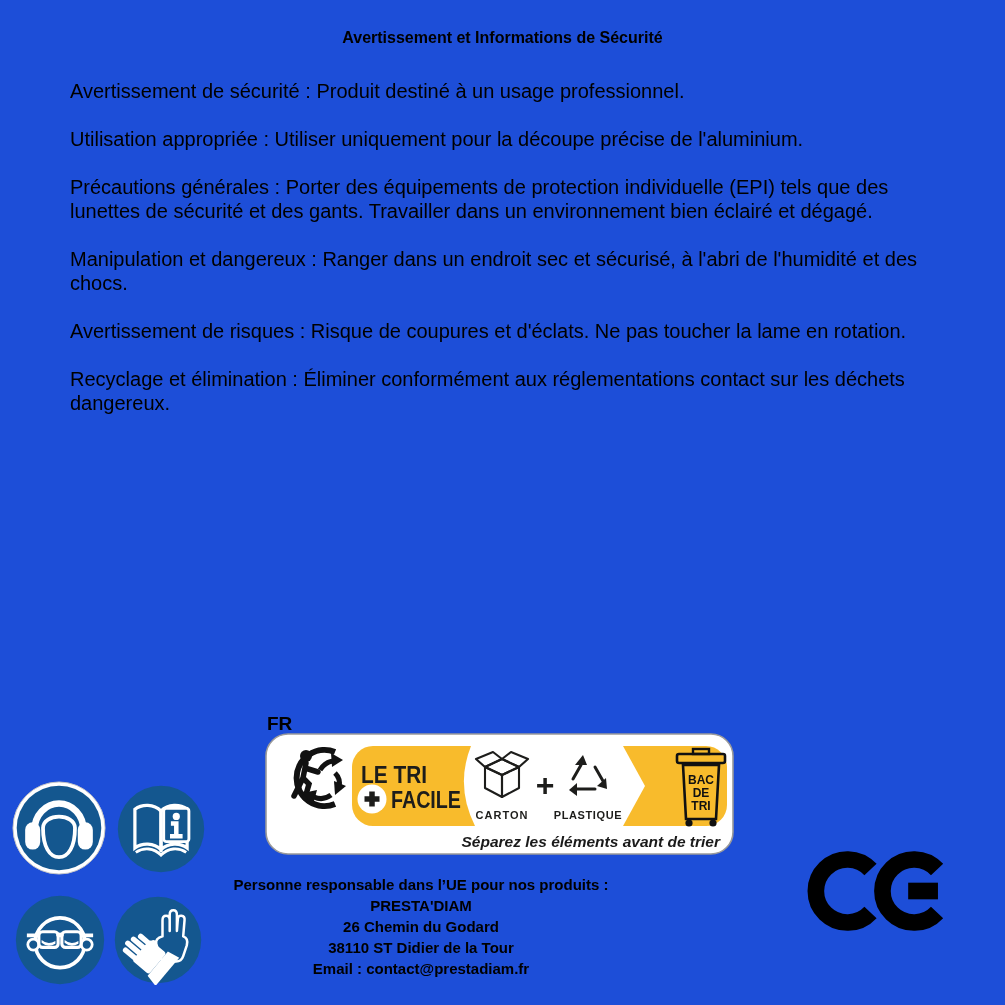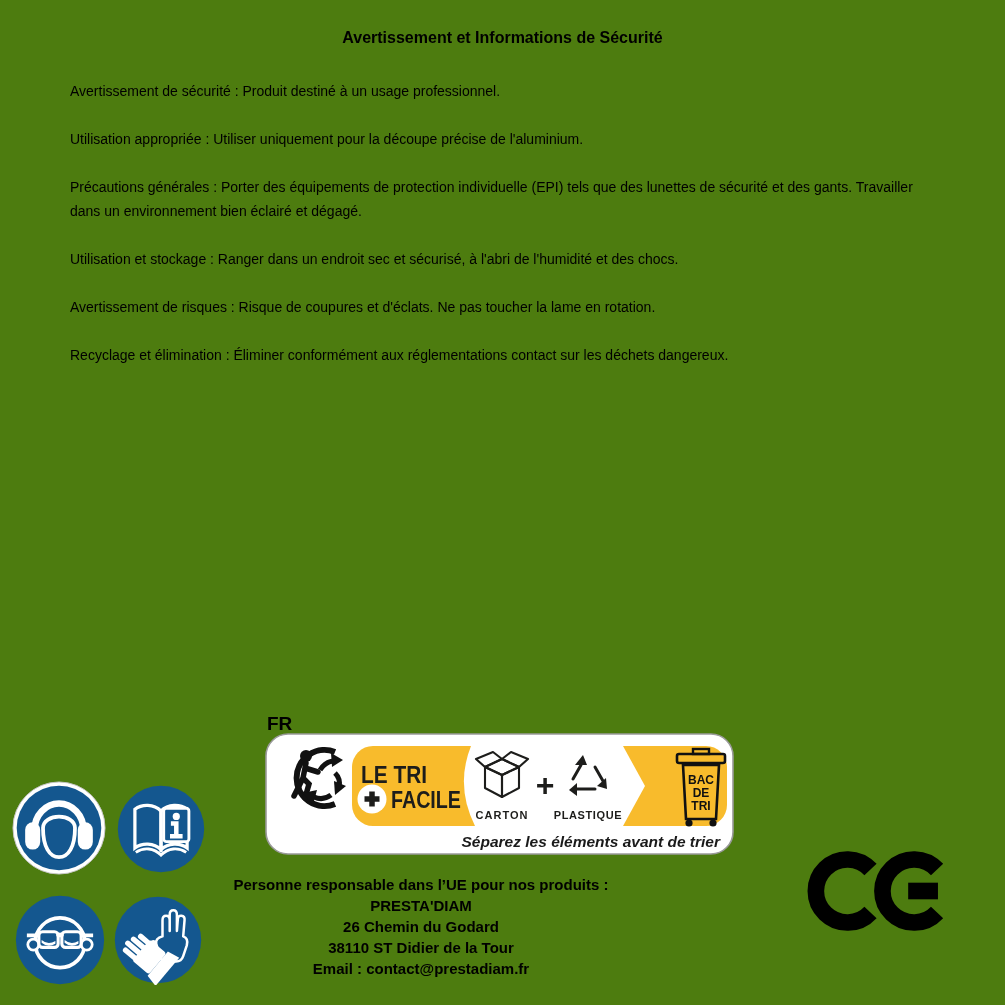--- a/index.html
+++ b/index.html
@@ -1,20 +1,20 @@
 <!DOCTYPE html>
 <html><head>
 <meta charset="utf-8">
 <style>
   html,body{margin:0;padding:0;background:#fff;}
-  .canvas{position:relative;width:1005px;height:1005px;background:#4d7c0f;
+  .canvas{position:relative;width:1005px;height:1005px;background:#1d4ed8;
           font-family:"Liberation Sans",sans-serif;color:#000;overflow:hidden;}
   .page-title{position:absolute;top:29px;left:0;width:1005px;text-align:center;
           font-size:16px;font-weight:bold;margin:0;}
-  .body-text{position:absolute;top:79px;left:70px;width:852px;font-size:14px;line-height:24px;}
+  .body-text{position:absolute;top:79px;left:70px;width:852px;font-size:20px;line-height:24px;}
   .body-text p{margin:0 0 24px 0;}
   .fr-label{position:absolute;left:267px;top:713px;font-size:19px;font-weight:bold;}
   .infotri{position:absolute;left:265px;top:733px;}
   .infotri text{font-family:"Liberation Sans",sans-serif;}
   .ppe{position:absolute;}
   .contact{position:absolute;top:874px;left:0;width:842px;text-align:center;
           font-size:15px;line-height:21px;font-weight:bold;}
   .contact div{white-space:nowrap;}
   .ce-mark{position:absolute;left:801px;top:845px;}
 </style>
@@ -22,21 +22,21 @@
 <body>
 
 <div class="canvas">
 
   <h1 class="page-title">Avertissement et Informations de Sécurité</h1>
 
   <div class="body-text">
     <p>Avertissement de sécurité : Produit destiné à un usage professionnel.</p>
     <p>Utilisation appropriée : Utiliser uniquement pour la découpe précise de l'aluminium.</p>
     <p>Précautions générales : Porter des équipements de protection individuelle (EPI) tels que des lunettes de sécurité et des gants. Travailler dans un environnement bien éclairé et dégagé.</p>
-    <p>Utilisation et stockage : Ranger dans un endroit sec et sécurisé, à l'abri de l'humidité et des chocs.</p>
+    <p>Manipulation et dangereux : Ranger dans un endroit sec et sécurisé, à l'abri de l'humidité et des chocs.</p>
     <p>Avertissement de risques : Risque de coupures et d'éclats. Ne pas toucher la lame en rotation.</p>
     <p>Recyclage et élimination : Éliminer conformément aux réglementations contact sur les déchets dangereux.</p>
   </div>
 
   <div class="fr-label">FR</div>
 
   <svg class="infotri" width="470" height="123" viewBox="0 0 470 123">
     <rect x="1" y="1" width="467" height="120" rx="22" fill="#ffffff" stroke="#9a9a9a" stroke-width="1.6"></rect>
 
     <rect x="87" y="13" width="375" height="80" rx="21" fill="#F8BB2C"></rect>

